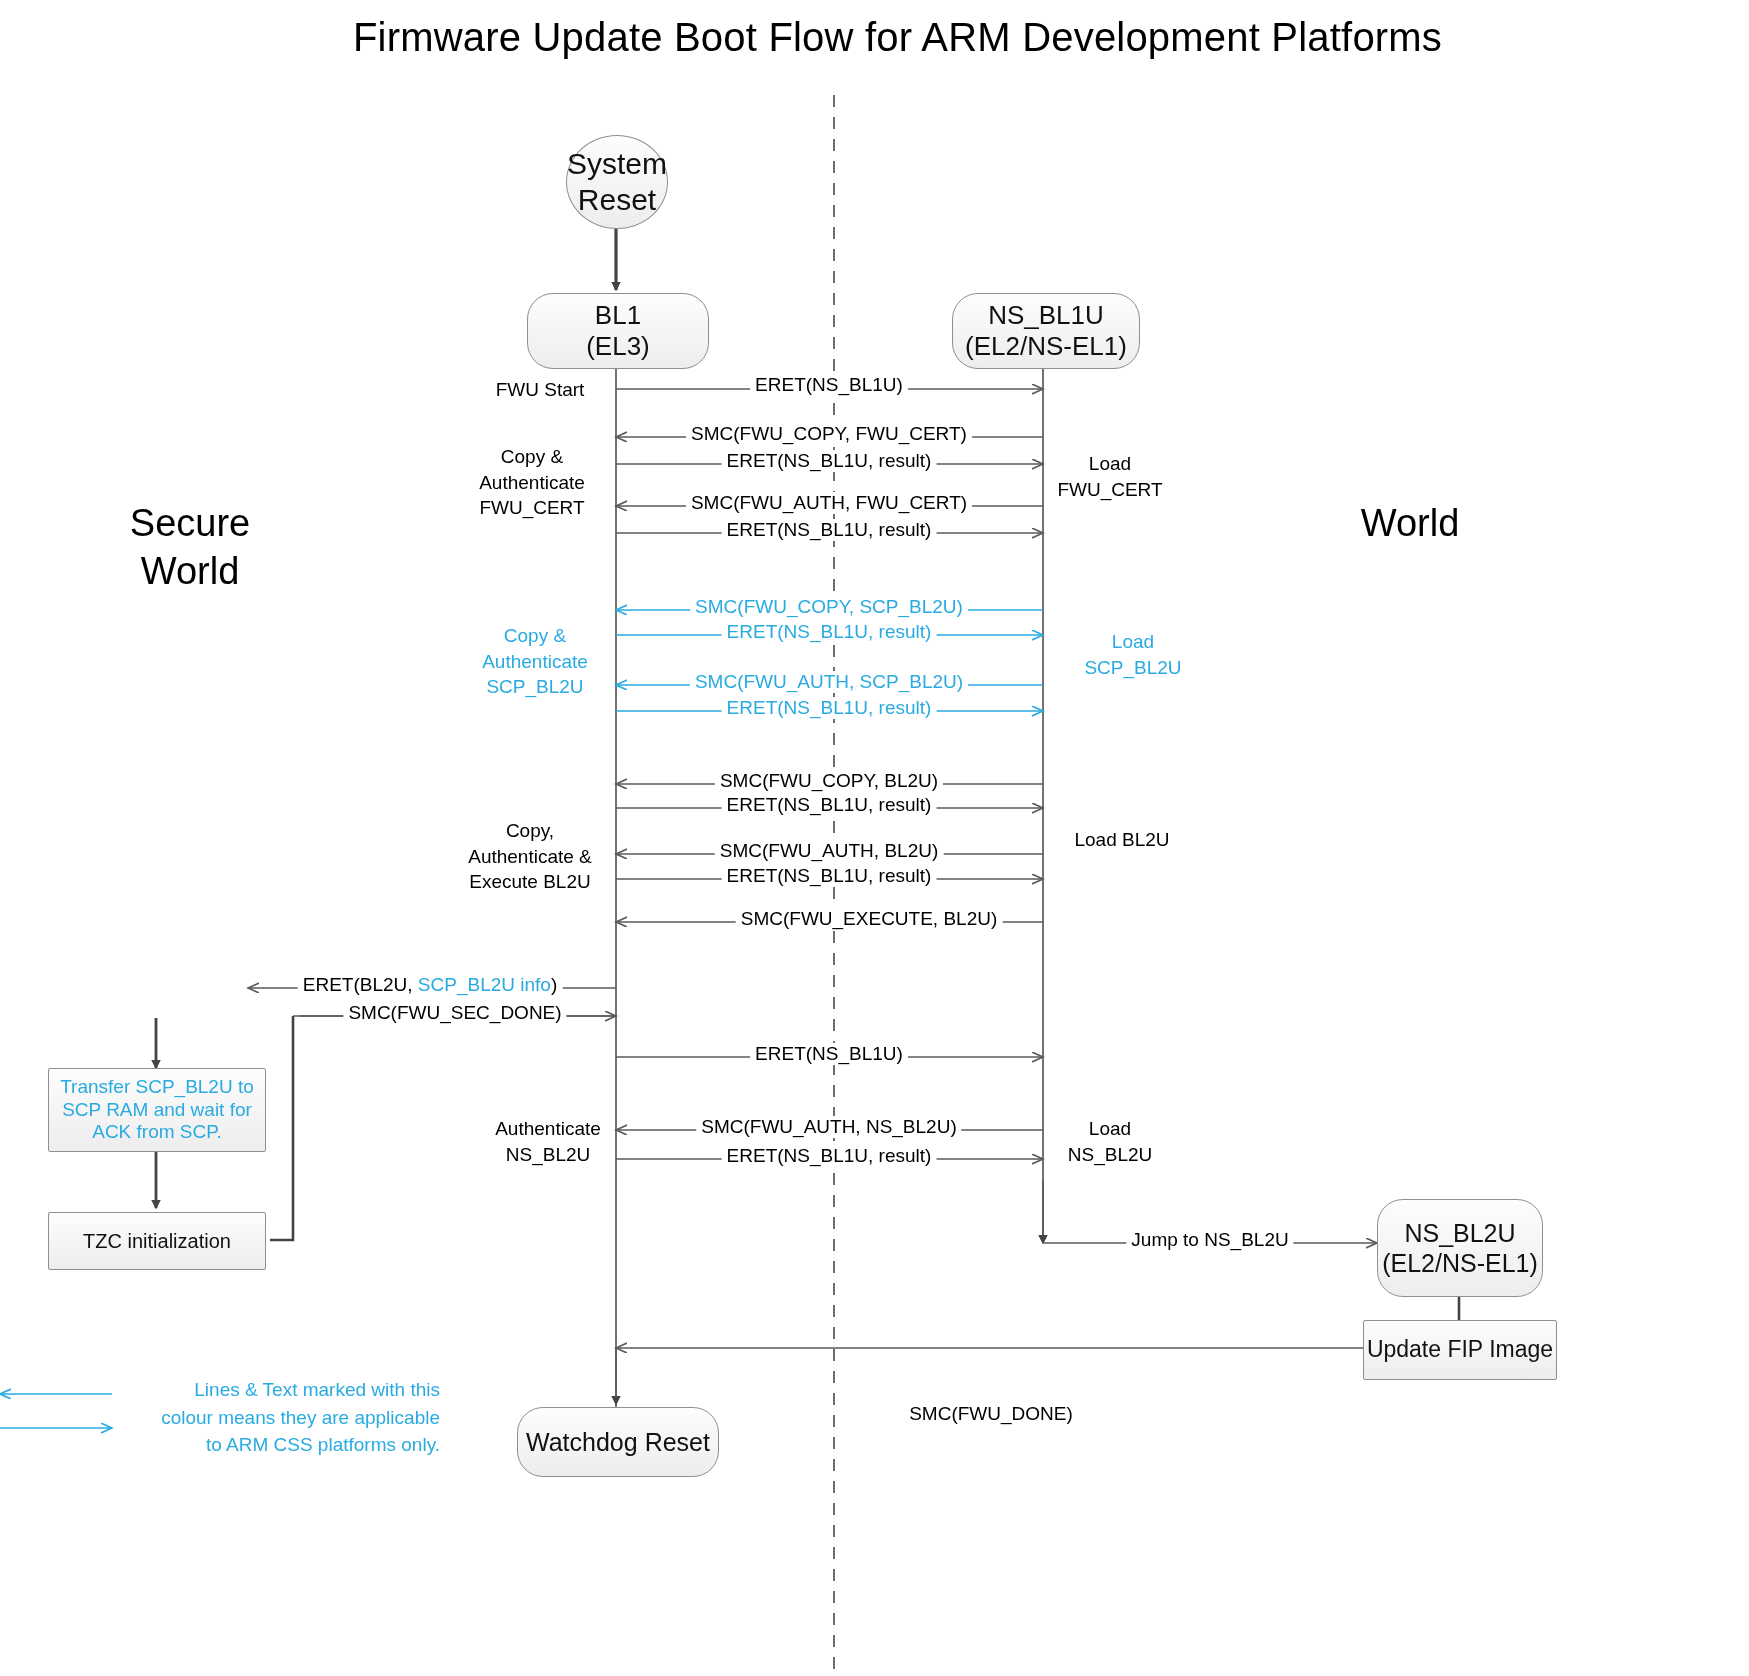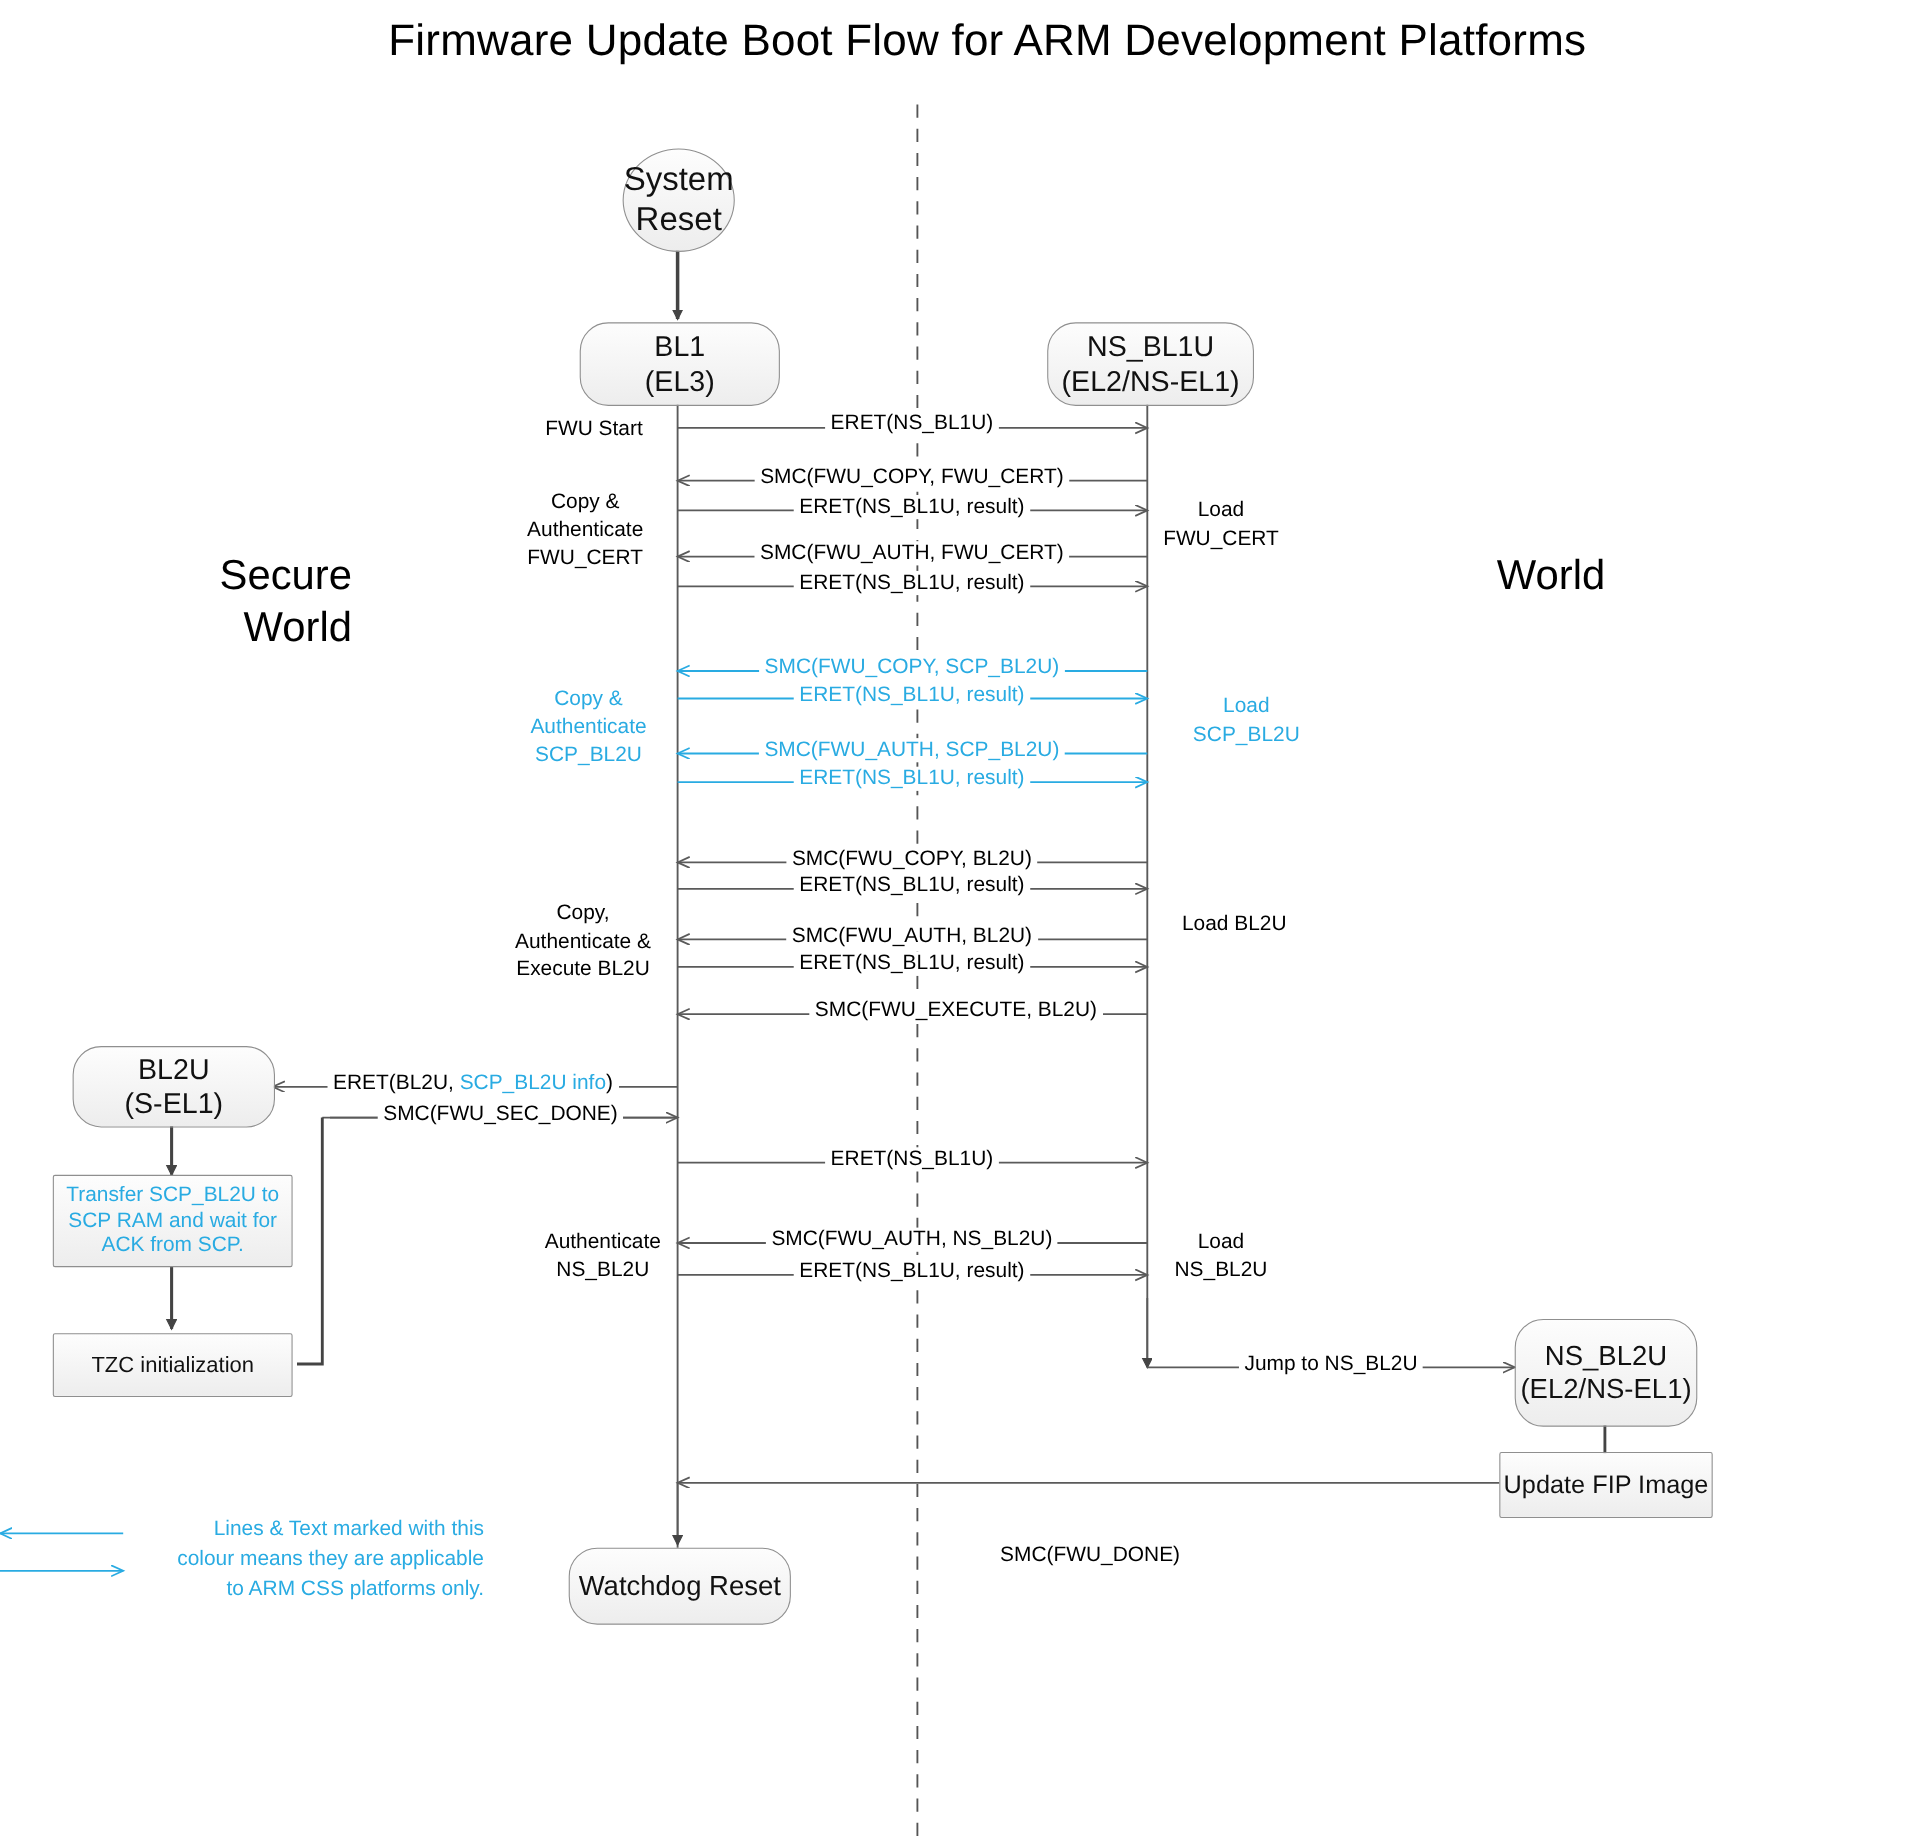--- a/index.html
+++ b/index.html
@@ -86,21 +86,21 @@
 
     <line x1="156" y1="1018" x2="156" y2="1068" stroke="#444" stroke-width="2.8" marker-end="url(#ahf)"></line>
     <line x1="156" y1="1148" x2="156" y2="1208" stroke="#444" stroke-width="2.8" marker-end="url(#ahf)"></line>
 
     <line x1="112" y1="1394" x2="0" y2="1394" stroke="#29abe2" stroke-width="1.6" marker-end="url(#ahc)"></line>
     <line x1="0" y1="1428" x2="112" y2="1428" stroke="#29abe2" stroke-width="1.6" marker-end="url(#ahc)"></line>
   </svg>
 
   <div class="lbl title" style="left:0;top:14px;width:1749px;padding-left:23px;">Firmware Update Boot Flow for ARM Development Platforms</div>
 
-  <div class="lbl world" style="left:60px;top:500px;width:260px;text-align:right;">
+  <div class="lbl world" style="left:60px;top:500px;width:260px;">
     <div>Secure</div>
     <div>World</div>
   </div>
   <div class="lbl world" style="left:1280px;top:500px;width:260px;">
     <div>World</div>
   </div>
 
   <div class="node ellipse" style="left:566px;top:135px;width:100px;height:92px;font-size:30px;">
     <div>
       <div>System</div>
@@ -115,26 +115,20 @@
     </div>
   </div>
 
   <div class="node rnode" style="left:952px;top:293px;width:186px;height:74px;font-size:26px;">
     <div>
       <div>NS_BL1U</div>
       <div>(EL2/NS-EL1)</div>
     </div>
   </div>
 
-  <div class="node rnode" style="left:66px;top:951px;width:182px;height:72px;font-size:26px;">
-    <div>
-      <div>BL2U</div>
-      <div>(S-EL1)</div>
-    </div>
-  </div>
 
   <div class="node box" style="left:48px;top:1068px;width:216px;height:82px;font-size:19px;">
     <div class="cyan">
       <div>Transfer SCP_BL2U to</div>
       <div>SCP RAM and wait for</div>
       <div>ACK from SCP.</div>
     </div>
   </div>
 
   <div class="node box" style="left:48px;top:1212px;width:216px;height:56px;font-size:20px;">

